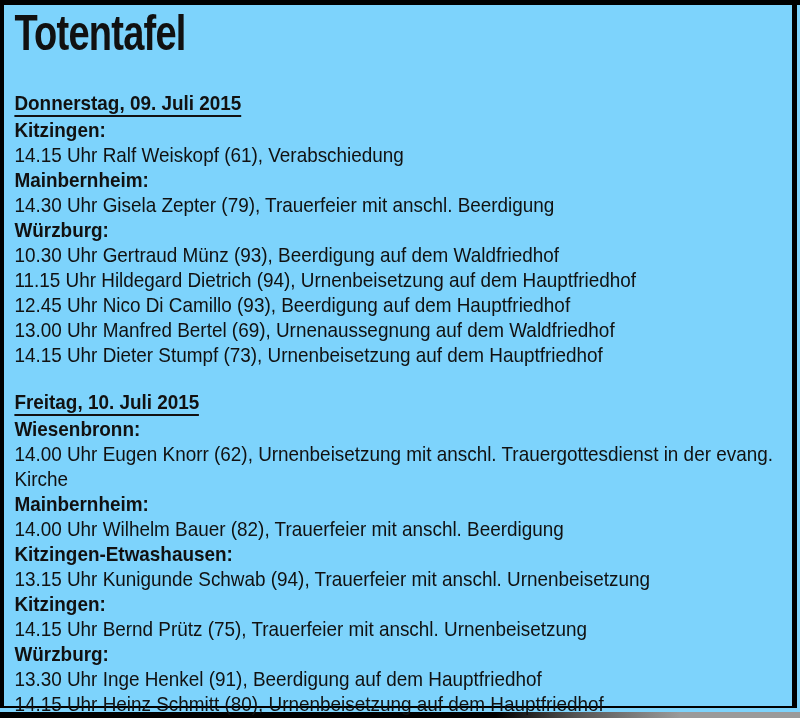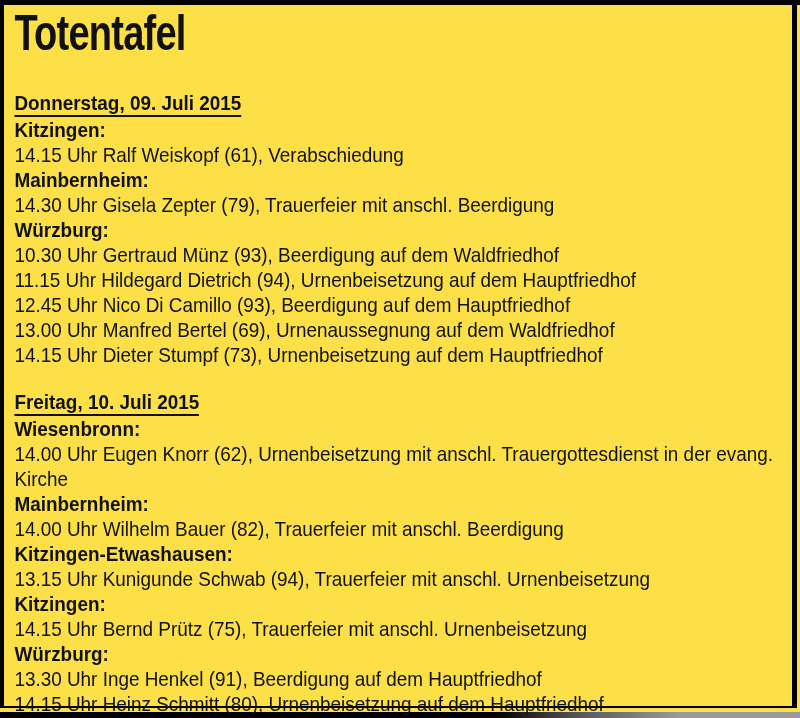--- a/index.html
+++ b/index.html
@@ -1,21 +1,21 @@
 <!DOCTYPE html>
 <html><head>
 <meta charset="utf-8">
 <style>
   * { margin: 0; padding: 0; box-sizing: border-box; }
   html, body { background: #ffffff; }
   .page {
     position: relative;
     width: 800px;
     height: 718px;
-    background: #fde047;
+    background: #7dd3fc;
     overflow: hidden;
     font-family: "Liberation Sans", sans-serif;
     color: #111111;
   }
   
   .top-bar    { position: absolute; top: 0; left: 0; width: 800px; height: 5px; background: #000; }
   .left-bar   { position: absolute; top: 0; left: 0; width: 4px; height: 708px; background: #000; }
   .right-bar  { position: absolute; top: 0; left: 792px; width: 5px; height: 708px; background: #000; }
   .bottom-thin{ position: absolute; top: 706px; left: 0; width: 797px; height: 2px; background: #000; }
   .bottom-bar { position: absolute; top: 712px; left: 0; width: 800px; height: 6px;

